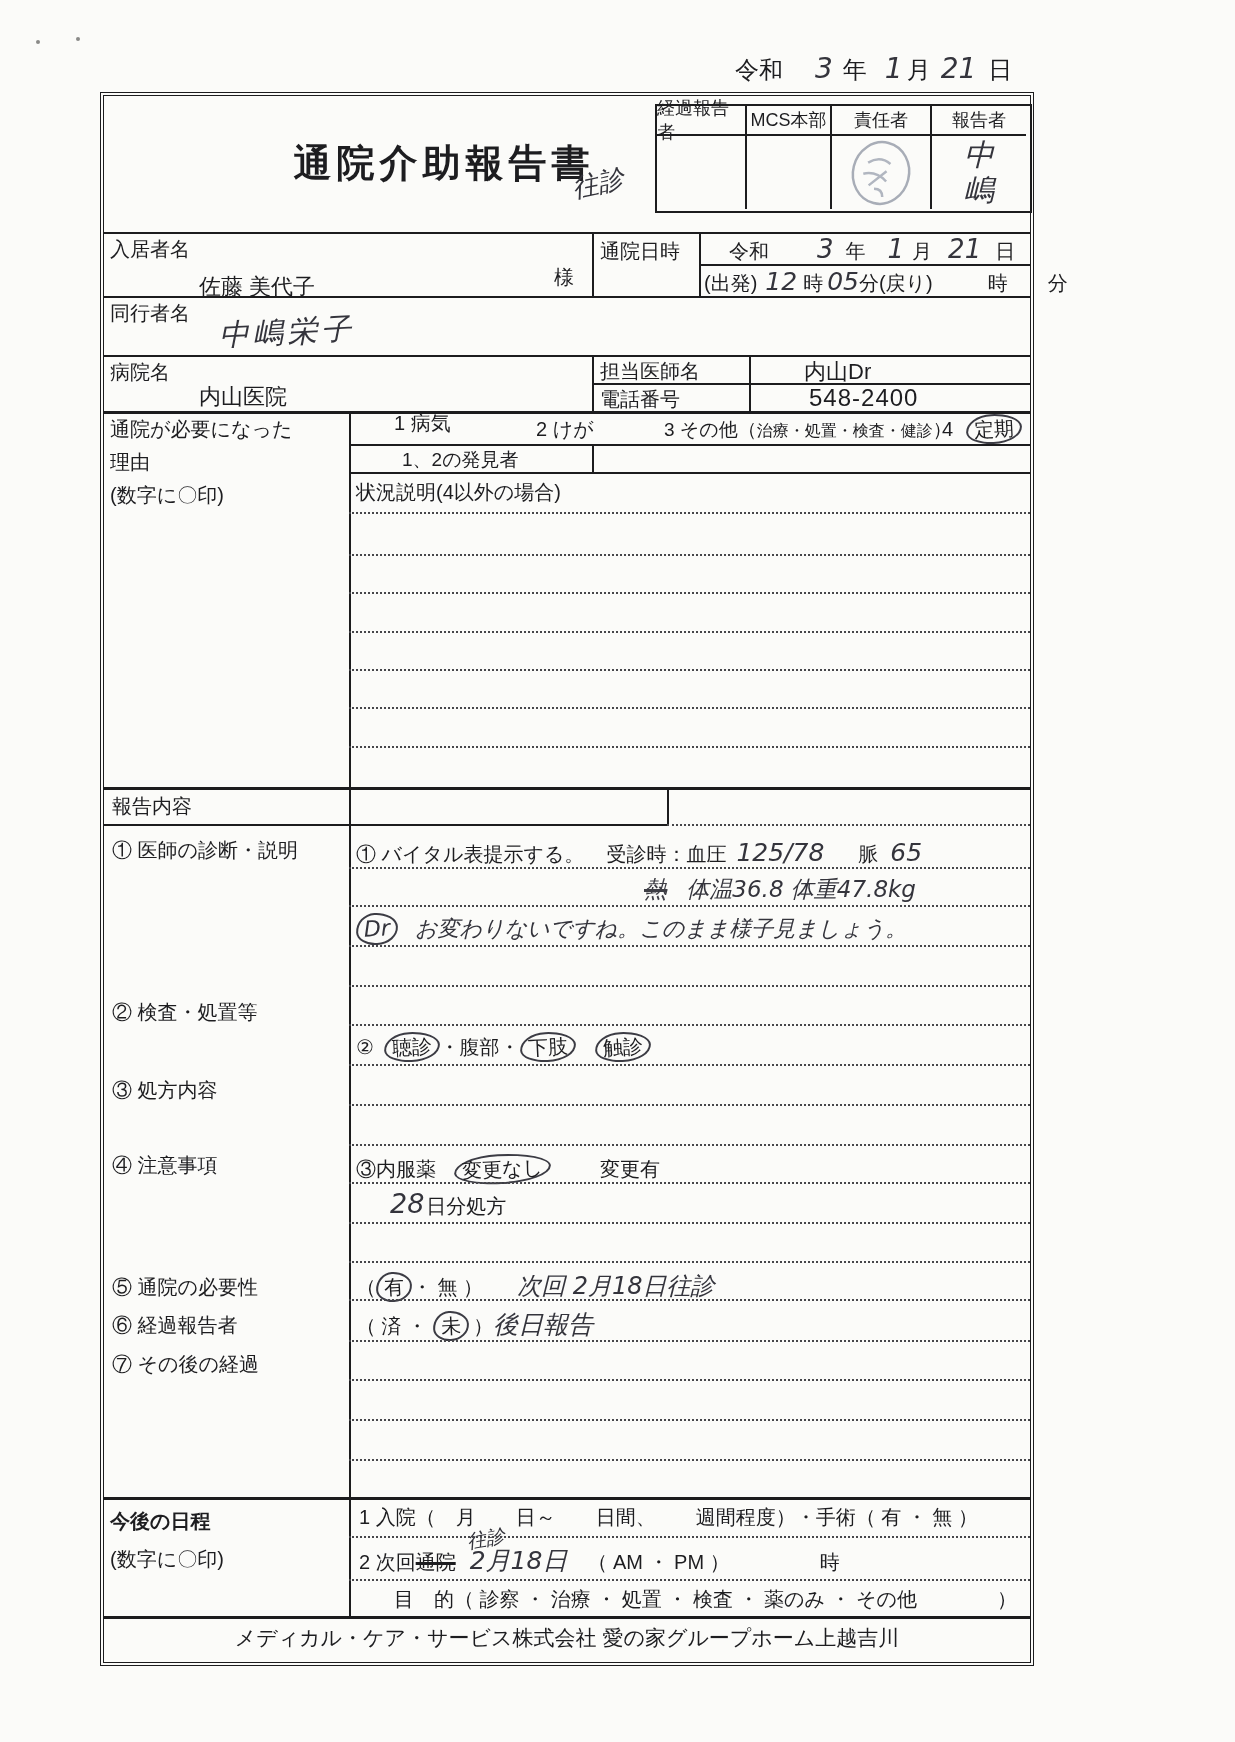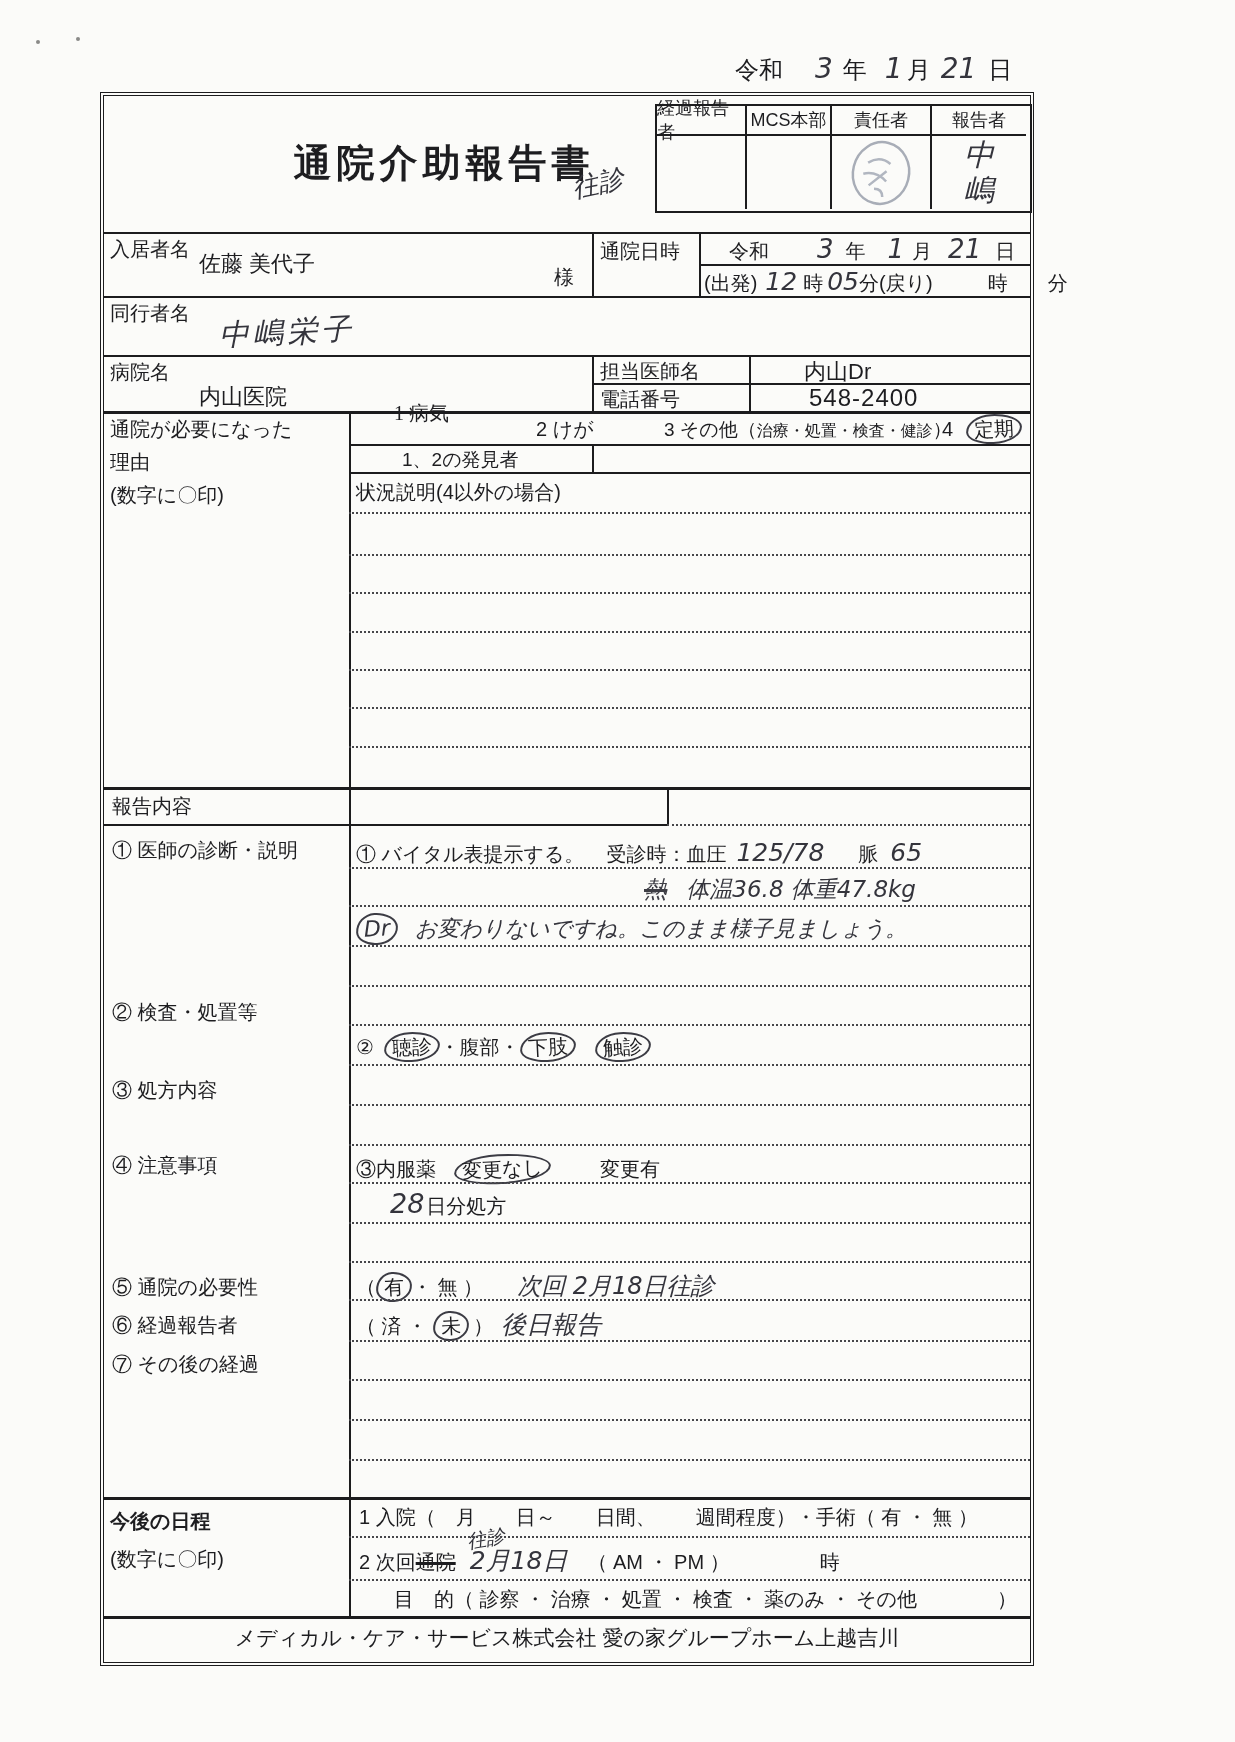--- a/index.html
+++ b/index.html
@@ -90,21 +90,21 @@
 
     <div class="vl" style="left:488px;top:136px;height:64px;"></div>
     <div class="vl" style="left:595px;top:136px;height:64px;"></div>
     <div class="vl" style="left:488px;top:259px;height:56px;"></div>
     <div class="vl" style="left:645px;top:259px;height:56px;"></div>
     <div class="vl" style="left:245px;top:315px;height:1205px;"></div>
     <div class="vl" style="left:488px;top:348px;height:28px;"></div>
     <div class="vl" style="left:563px;top:691px;height:37px;"></div>
 
     <div class="abs t" style="left:6px;top:140px;">入居者名</div>
-    <div class="abs t22" style="left:95px;top:153px;">佐藤 美代子</div>
+    <div class="abs t22" style="left:95px;top:176px;">佐藤 美代子</div>
     <div class="abs t" style="left:450px;top:168px;">様</div>
     <div class="abs t" style="left:496px;top:142px;">通院日時</div>
 
     <div class="abs" style="left:595px;top:138px;width:331px;display:flex;align-items:baseline;">
       <span class="t" style="margin-left:30px">令和</span>
       <span class="hw" style="margin-left:48px;font-size:26px">3</span>
       <span class="t" style="margin-left:12px">年</span>
       <span class="hw" style="margin-left:22px;font-size:26px">1</span>
       <span class="t" style="margin-left:8px">月</span>
       <span class="hw" style="margin-left:16px;font-size:26px">21</span>
@@ -126,21 +126,21 @@
     <div class="abs t" style="left:6px;top:263px;">病院名</div>
     <div class="abs t22" style="left:95px;top:286px;">内山医院</div>
     <div class="abs t" style="left:496px;top:262px;">担当医師名</div>
     <div class="abs t22" style="left:700px;top:261px;">内山Dr</div>
     <div class="abs t" style="left:496px;top:290px;">電話番号</div>
     <div class="abs t24" style="left:705px;top:288px;letter-spacing:1px;">548-2400</div>
 
     <div class="abs t" style="left:6px;top:320px;">通院が必要になった</div>
     <div class="abs t" style="left:6px;top:353px;">理由</div>
     <div class="abs t" style="left:6px;top:386px;">(数字に〇印)</div>
-    <div class="abs t" style="left:290px;top:304px;font-family:Liberation Serif, serif;">1 病気</div>
+    <div class="abs t" style="left:290px;top:314px;">1 病気</div>
     <div class="abs t" style="left:432px;top:320px;">2 けが</div>
     <div class="abs" style="left:560px;top:321px;">
       <span class="t19">3 その他（</span><span class="small16">治療・処置・検査・健診</span><span class="t19">）</span>
     </div>
     <div class="abs" style="left:838px;top:318px;">
       <span class="t">4</span>
       <span class="t circ-h" style="margin-left:8px">定期</span>
     </div>
     <div class="abs t19" style="left:298px;top:351px;">1、2の発見者</div>
     <div class="abs t" style="left:252px;top:383px;">状況説明(4以外の場合)</div>
@@ -186,21 +186,21 @@
     <div class="abs" style="left:252px;top:1174px;display:flex;align-items:baseline;">
       <span class="t">（</span>
       <span class="t circ-h">有</span>
       <span class="t">・ 無 ）</span>
       <span class="hw" style="margin-left:34px;font-size:24px">次回 2月18日往診</span>
     </div>
     <div class="abs" style="left:252px;top:1212px;display:flex;align-items:baseline;">
       <span class="t">（ 済 ・</span>
       <span class="t circ-h" style="margin-left:6px">未</span>
       <span class="t" style="margin-left:4px">）</span>
-      <span class="hw" style="margin-left:8px;font-size:25px">後日報告</span>
+      <span class="hw" style="font-size:25px">後日報告</span>
     </div>
 
     <div class="abs t" style="left:6px;top:1412px;font-weight:bold;">今後の日程</div>
     <div class="abs t" style="left:6px;top:1450px;">(数字に〇印)</div>
     <div class="abs t" style="left:255px;top:1408px;">1 入院（　月　　日～　　日間、　　週間程度）・手術（ 有 ・ 無 ）</div>
     <div class="abs" style="left:255px;top:1448px;display:flex;align-items:baseline;">
       <span class="t">2 次回</span>
       <span class="t strike">通院</span>
       <span class="hw abs" style="left:108px;top:-18px;font-size:19px;transform:rotate(-10deg);">往診</span>
       <span class="hw" style="margin-left:14px;font-size:25px">2月18日</span>

